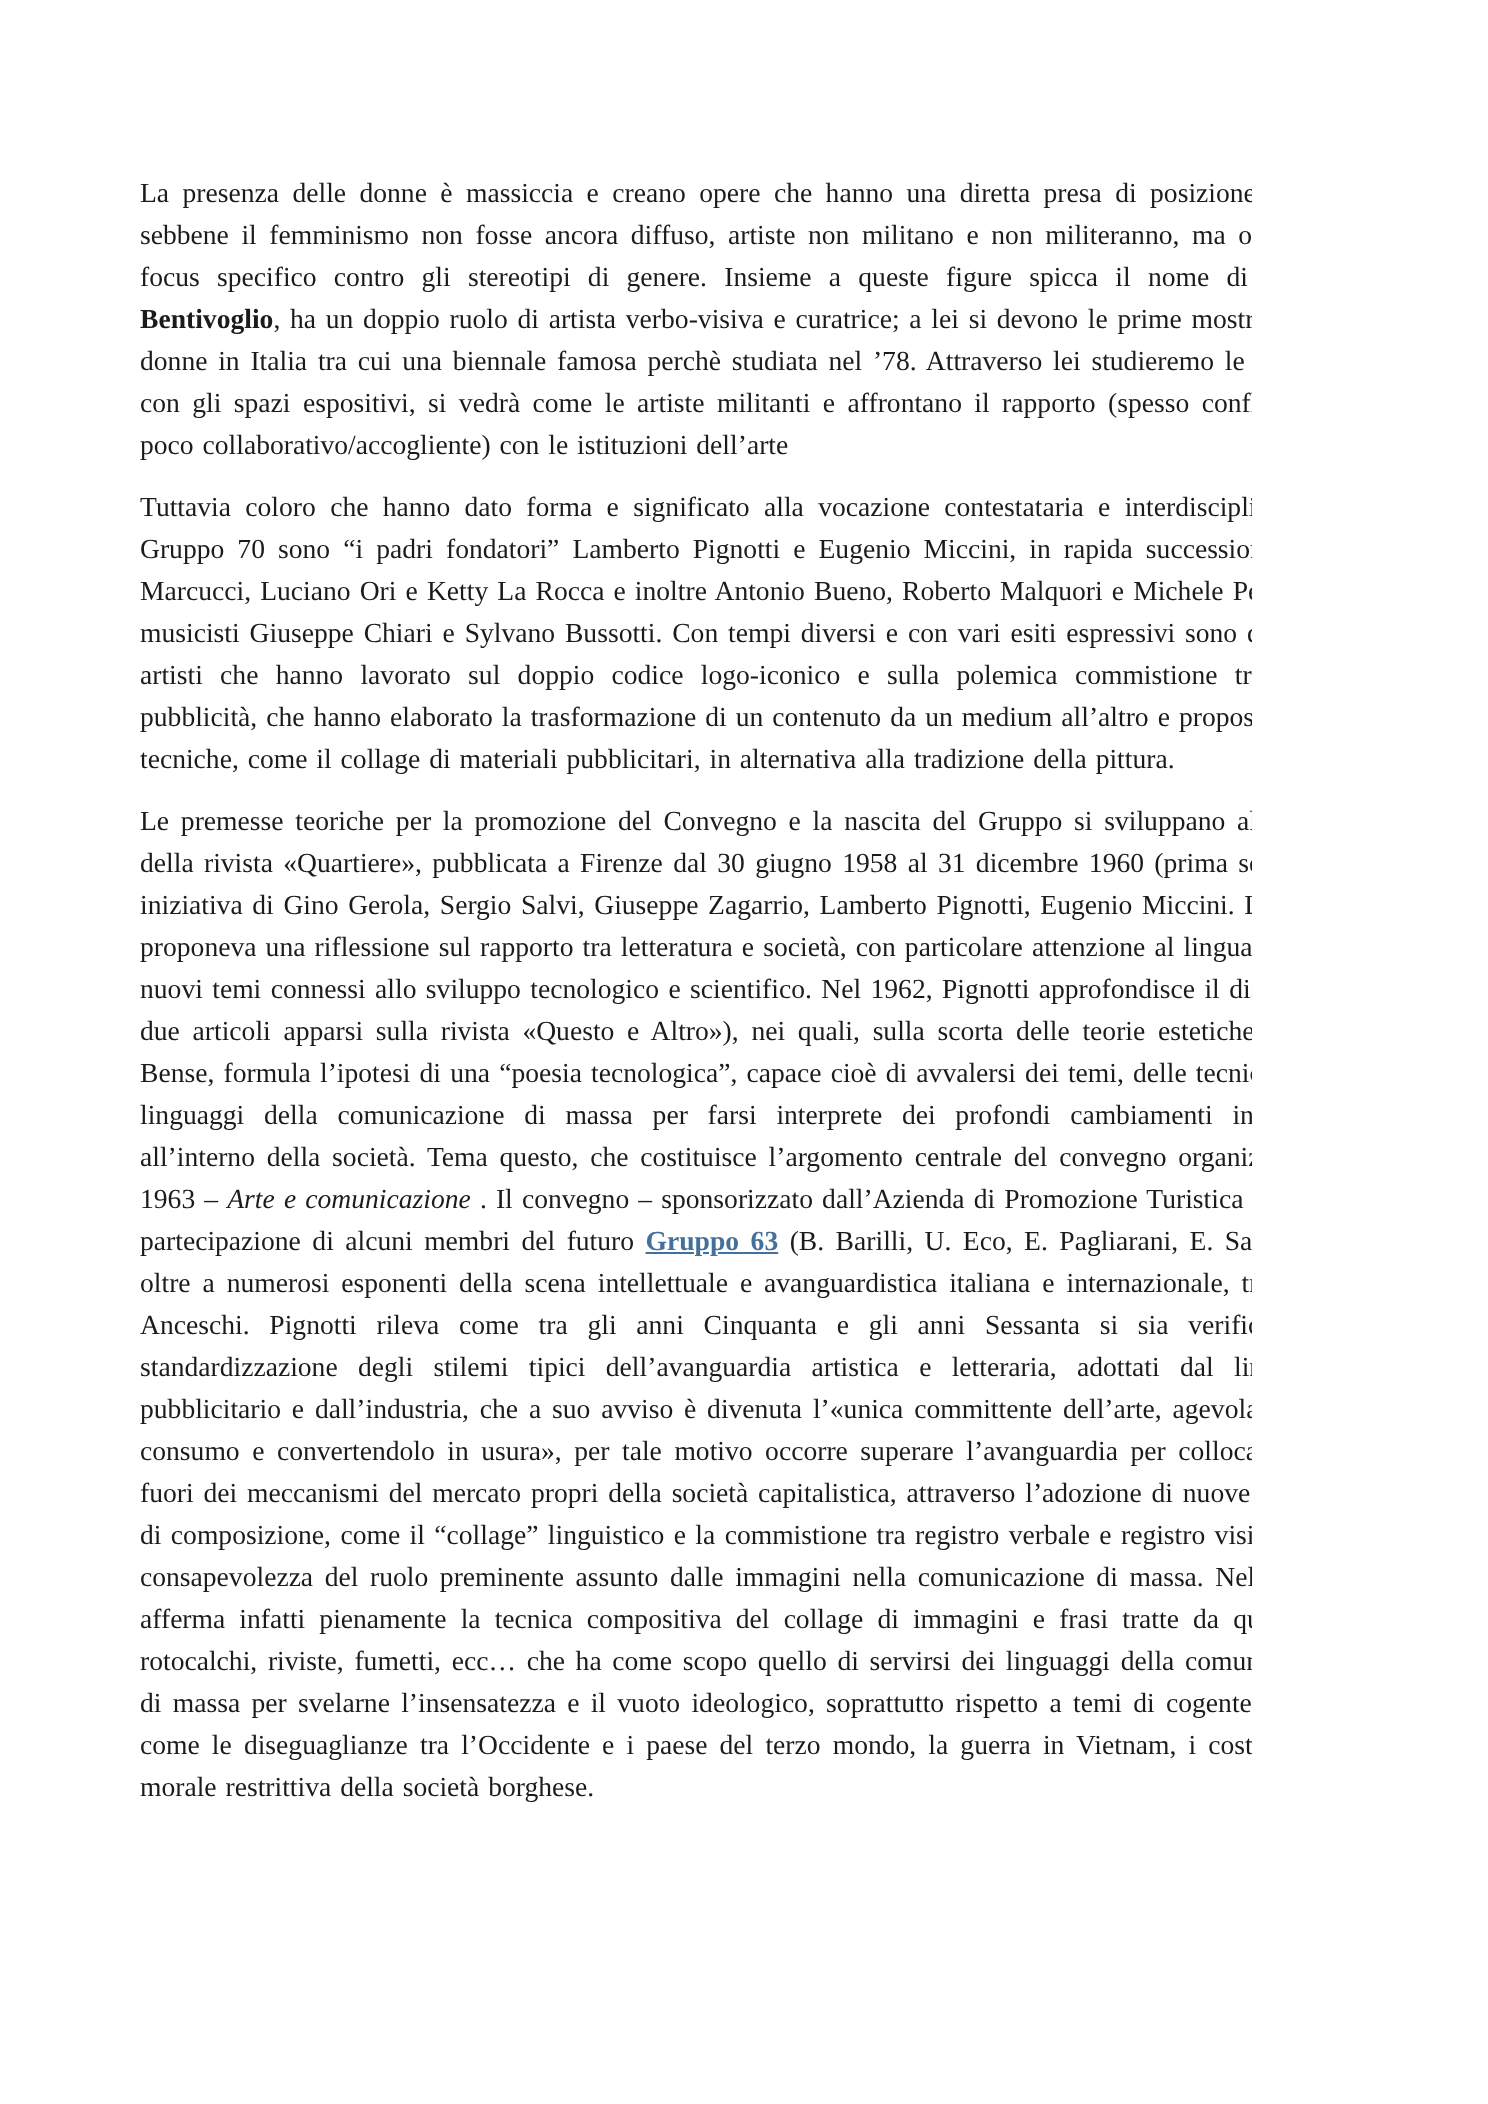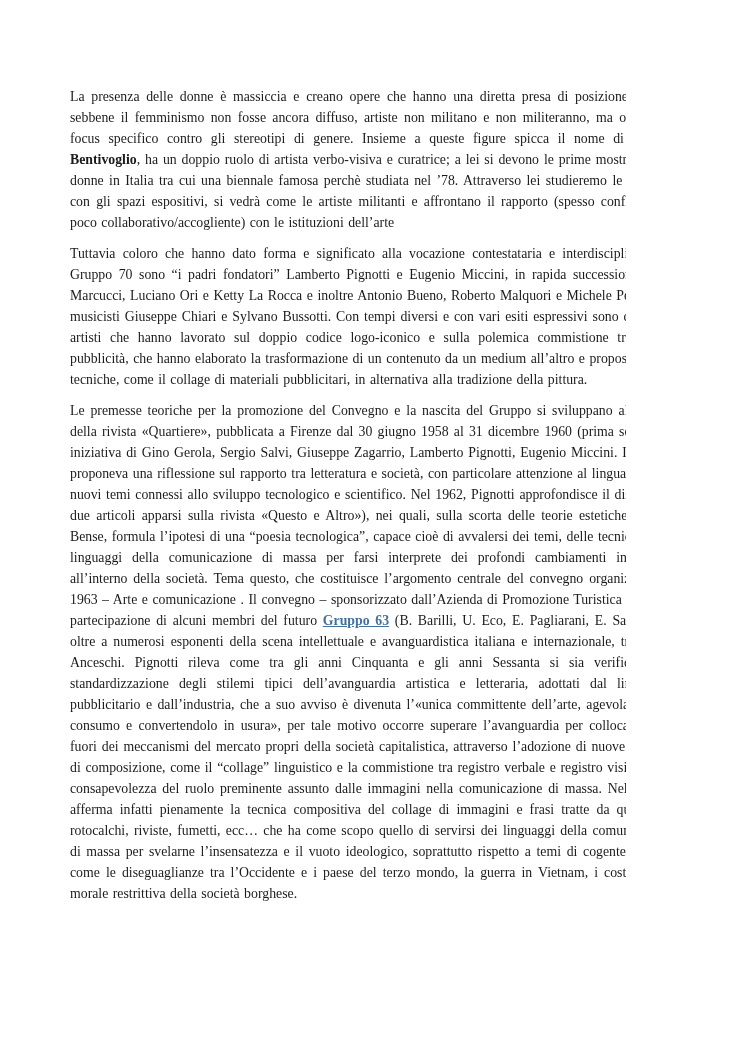--- a/index.html
+++ b/index.html
@@ -24,21 +24,21 @@
     line-height: 21px;
     text-align: justify;
     color: var(--text-color, #1b1b1b);
     word-spacing: 1px;
   }
   p.para {
     margin: 0 0 10px 0;
     padding: 0;
   }
   .b { font-weight: bold; }
-  .i { }
+  .i { font-style: italic; }
   a.doclink {
     color: var(--link-color, #44719b);
     font-weight: bold;
     text-decoration: underline;
     cursor: pointer;
   }
   .watermark {
     position: absolute;
     left: 430px;
     top: 702px;

